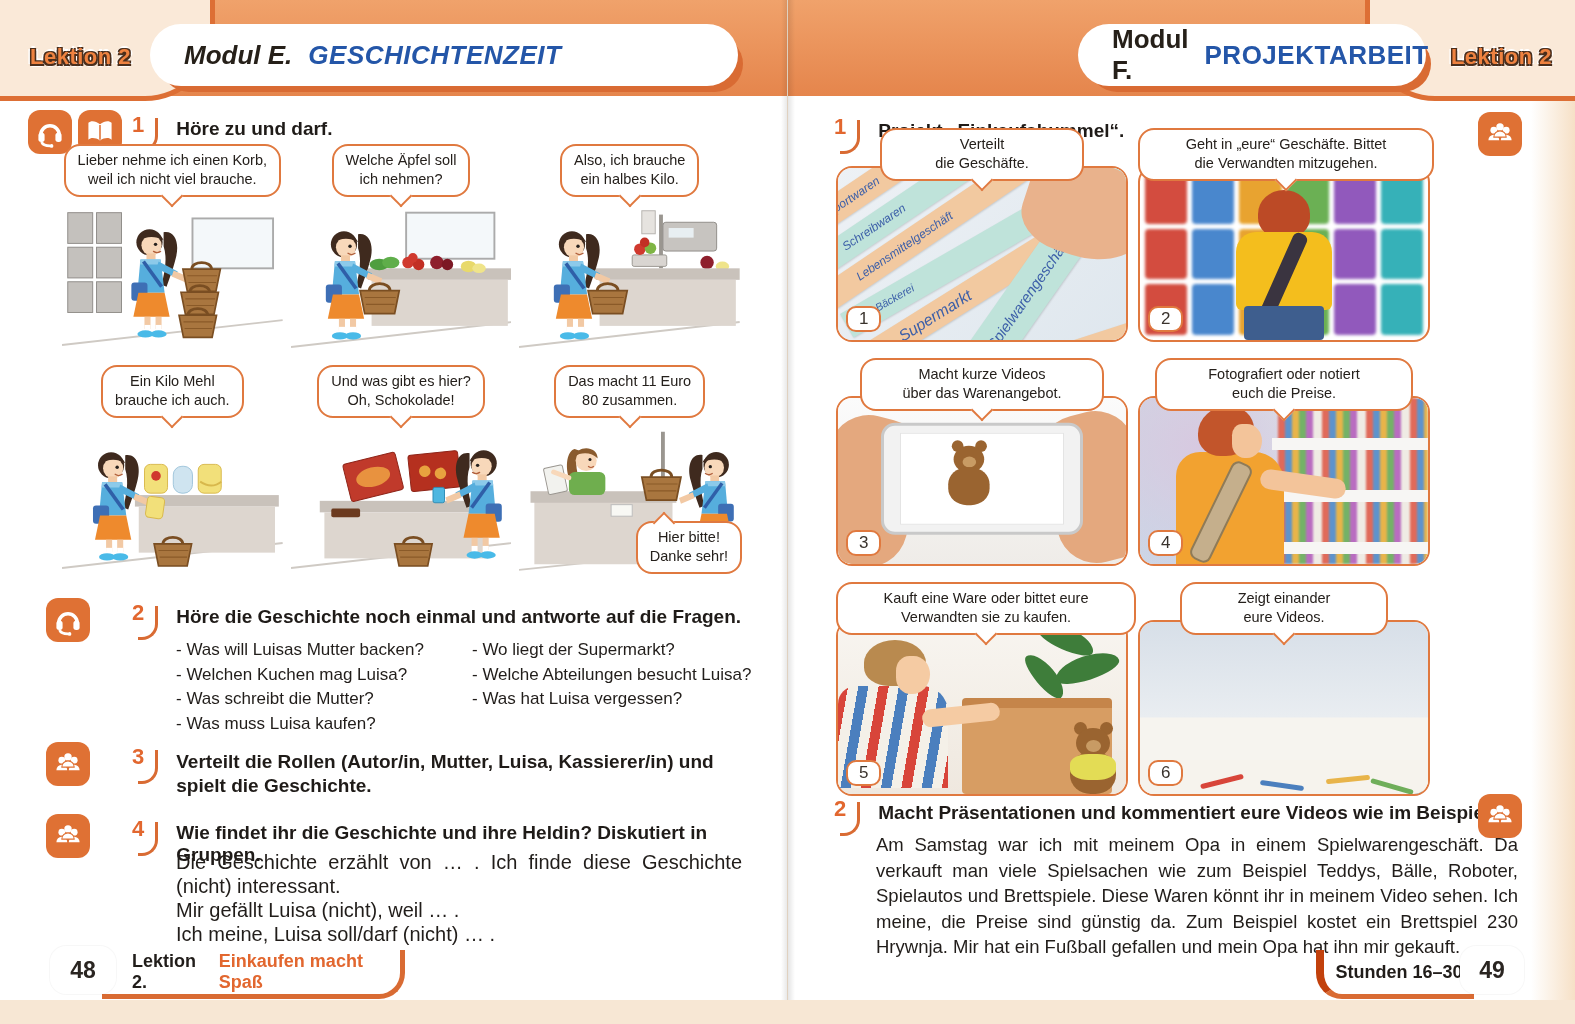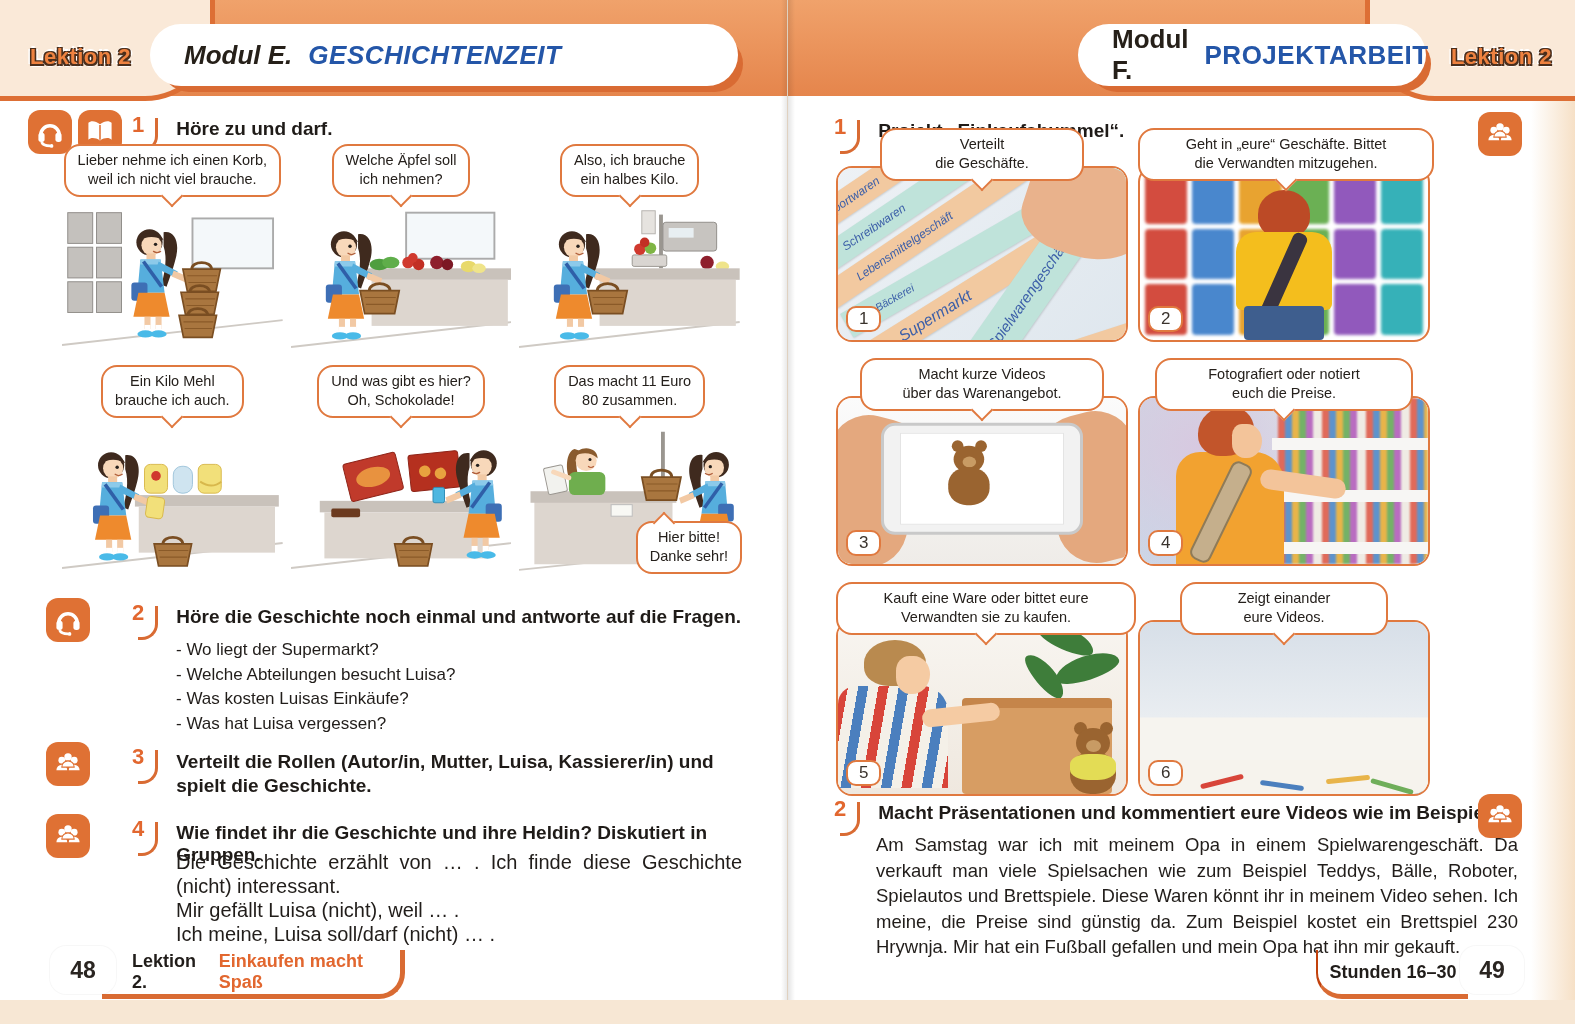--- a/index.html
+++ b/index.html
@@ -28,21 +28,21 @@
   .cpanel{position:relative;display:flex;flex-direction:column;align-items:center;}
   .cpanel svg{width:100%;height:158px;}
   .bubble-extra{position:absolute;right:-2px;bottom:2px;z-index:4;}
   .bubble-extra .tail{bottom:auto;top:-8.5px;left:18px;transform:rotate(135deg);}
   .qwrap{position:absolute;left:176px;top:638px;display:flex;gap:14px;font-size:17px;line-height:24.5px;}
   .qcol div{white-space:nowrap;}
   .bodytext{position:absolute;font-size:20px;line-height:24px;color:#211D1A;}
   
   .pgbadge{position:absolute;background:#fff;border-radius:16px;display:flex;align-items:center;justify-content:center;font-weight:800;font-size:23px;color:#2A2521;z-index:3;box-shadow:0 0 0 1px rgba(0,0,0,0.03);}
   .bracketL{position:absolute;border-bottom:5px solid #D96B33;border-right:5px solid #D96B33;border-bottom-right-radius:26px;display:flex;align-items:center;padding-left:30px;gap:8px;font-weight:700;font-size:18px;}
-  .bracketR{position:absolute;border-bottom:5px solid #D96B33;border-left:2px solid #c2410c;border-bottom-left-radius:26px;display:flex;align-items:center;justify-content:center;font-weight:700;font-size:18px;}
+  .bracketR{position:absolute;border-bottom:5px solid #D96B33;border-left:8px solid #c2410c;border-bottom-left-radius:26px;display:flex;align-items:center;justify-content:center;font-weight:700;font-size:18px;}
   .accent{color:#E2672F;font-weight:800;}
   
   .photogrid{position:absolute;left:836px;top:128px;width:594px;display:grid;grid-template-columns:292px 292px;grid-template-rows:214px 208px 214px;gap:16px 10px;}
   .panel{position:relative;}
   .panel .bubble{margin:0 auto;}
   .photo{position:absolute;top:38px;left:0;right:0;bottom:0;border:2.5px solid #E0793F;border-radius:16px;overflow:hidden;background:#fff;}
   .pnum{position:absolute;left:8px;bottom:8px;background:#fff;border:2px solid #E0793F;border-radius:10px;padding:1px 11px;font-size:17px;color:#3A332D;z-index:2;}
   
   .strip{position:absolute;height:27px;line-height:27px;font-style:italic;font-size:12px;color:#3C5FA8;padding-left:34px;transform-origin:left top;box-shadow:0 1px 2px rgba(0,0,0,.15);white-space:nowrap;}
   .peach{background:#F2C9A0;} .teal{background:#BFE3DA;}
@@ -317,24 +317,29 @@
           <path d="M11 35 q2 5 11 5" stroke="#fff" stroke-width="3.5" fill="none"></path>
           <circle cx="24" cy="40" r="2.4" fill="#fff"></circle>
         </svg>
     </span>
   </div>
   <div class="exhead" style="left:130px;top:600px;">
     <span class="exnum">2</span>
     <span class="extitle" style="margin-top:6px;">Höre die Geschichte noch einmal und antworte auf die Fragen.</span>
   </div>
   <div class="qwrap">
+    <div class="qcol" style="width:282px;">
+      <div>- Was will Luisas Mutter backen?</div>
+      <div>- Welchen Kuchen mag Luisa?</div>
+      <div>- Was schreibt die Mutter?</div>
+      <div>- Was muss Luisa kaufen?</div>
+    </div>
     <div class="qcol" style="width:292px;">
       <div>- Wo liegt der Supermarkt?</div>
       <div>- Welche Abteilungen besucht Luisa?</div>
-      <div>- Was kosten Luisas Einkäufe?</div>
       <div>- Was hat Luisa vergessen?</div>
     </div>
   </div>
 
   <div class="micons" style="left:46px;top:742px;">
     <span class="icon-sq">
       <svg width="34" height="34" viewBox="0 0 44 44">
           <circle cx="14" cy="17" r="4.4" fill="#fff"></circle>
           <circle cx="30" cy="17" r="4.4" fill="#fff"></circle>
           <circle cx="22" cy="13" r="4.8" fill="#fff"></circle>

